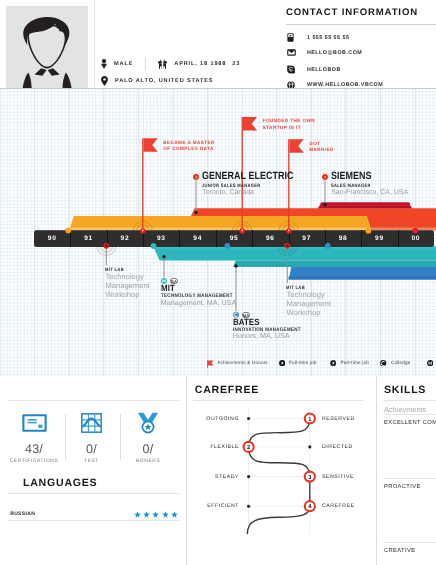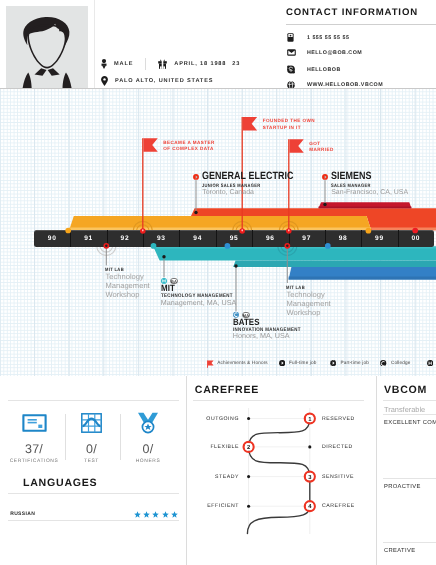--- a/index.html
+++ b/index.html
@@ -443,21 +443,21 @@
       <div class="ach-col" style="left: 2px; top: 412px; width: 64px;">
         <div style="height:22px;display:flex;align-items:center;justify-content:center">
           <svg width="25" height="20" viewBox="0 0 25 20">
             <path d="M1.5 2.2 h22 v15.6 h-22 z" fill="none" stroke="#1E86C8" stroke-width="1.9"></path>
             <path d="M0.6 2.2 h1.0 v15.6 h-1.0 z M23.4 2.2 h1.0 v15.6 h-1.0 z" fill="#1E86C8"></path>
             <rect x="5.6" y="6.0" width="9.2" height="1.6" fill="#3FA0DC"></rect>
             <rect x="5.6" y="8.8" width="9.2" height="1.6" fill="#3FA0DC"></rect>
             <rect x="16.3" y="11.6" width="4.0" height="3.4" fill="#3FA0DC"></rect>
           </svg>
         </div>
-        <div class="ach-val" style="margin-top:8px">37/</div>
+        <div class="ach-val" style="margin-top:8px">43/</div>
         <div class="ach-lbl">CERTIFICATIONS</div>
       </div>
       <div class="ach-col" style="left: 59.5px; top: 412px; width: 64px;">
         <div style="height:22px;display:flex;align-items:center;justify-content:center">
           <svg width="21" height="20" viewBox="0 0 21 20">
             <rect x="0.8" y="0.8" width="19.4" height="18.4" fill="none" stroke="#1E86C8" stroke-width="1.5"></rect>
             <path d="M7.5 0.8 V19.2 M13.8 0.8 V19.2 M0.8 6.9 H20.2 M0.8 13.1 H20.2" stroke="#3FA0DC" stroke-width="1.2" fill="none"></path>
             <path d="M1.5 13.2 C5.0 13.2 6.0 5.6 10.5 5.6 C15.0 5.6 16.0 13.2 19.5 13.2" fill="none" stroke="#1E86C8" stroke-width="2.2"></path>
           </svg>
         </div>
@@ -548,23 +548,23 @@
       <div class="id-lbl-l" style="left: 198px; width: 41px; top: 444px;">FLEXIBLE</div>
       <div class="id-lbl-r" style="left: 322px; top: 444px;">DIRECTED</div>
       <div class="id-lbl-l" style="left: 198px; width: 41px; top: 473.7px;">STEADY</div>
       <div class="id-lbl-r" style="left: 322px; top: 473.7px;">SENSITIVE</div>
       <div class="id-lbl-l" style="left: 198px; width: 41px; top: 503.3px;">EFFICIENT</div>
       <div class="id-lbl-r" style="left: 322px; top: 503.3px;">CAREFREE</div>
     </div>
 </div>
 
 <div id="panel-sk">
-  <div class="pt" style="left:384px;top:384px">VBCOM</div>
+  <div class="pt" style="left:384px;top:384px">SKILLS</div>
   <div class="hr" style="left:382.6px;top:399.5px;width:60px"></div>
-  <div id="sk-group">Transferable</div>
+  <div id="sk-group">Achievments</div>
   <div id="sk-items">
       <div class="sk-rule" style="top: 414px;"></div>
       <div class="sk-item" style="top: 419.5px;">EXCELLENT COMMUNICATION</div>
       <div class="sk-rule" style="top: 478px;"></div>
       <div class="sk-item" style="top: 483.5px;">PROACTIVE</div>
       <div class="sk-rule" style="top: 542px;"></div>
       <div class="sk-item" style="top: 547.5px;">CREATIVE</div>
     </div>
 </div>
 

